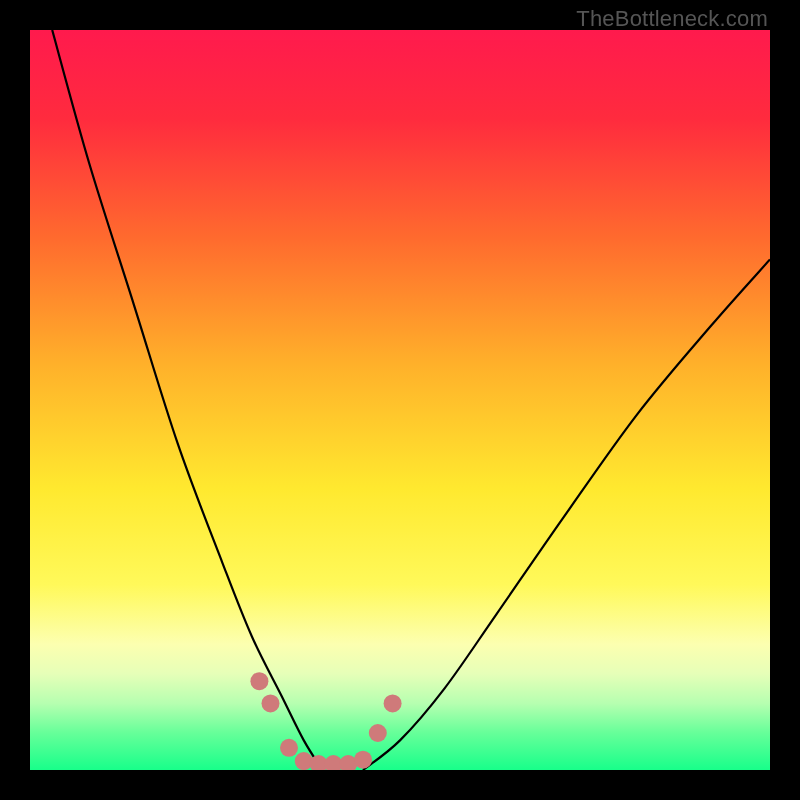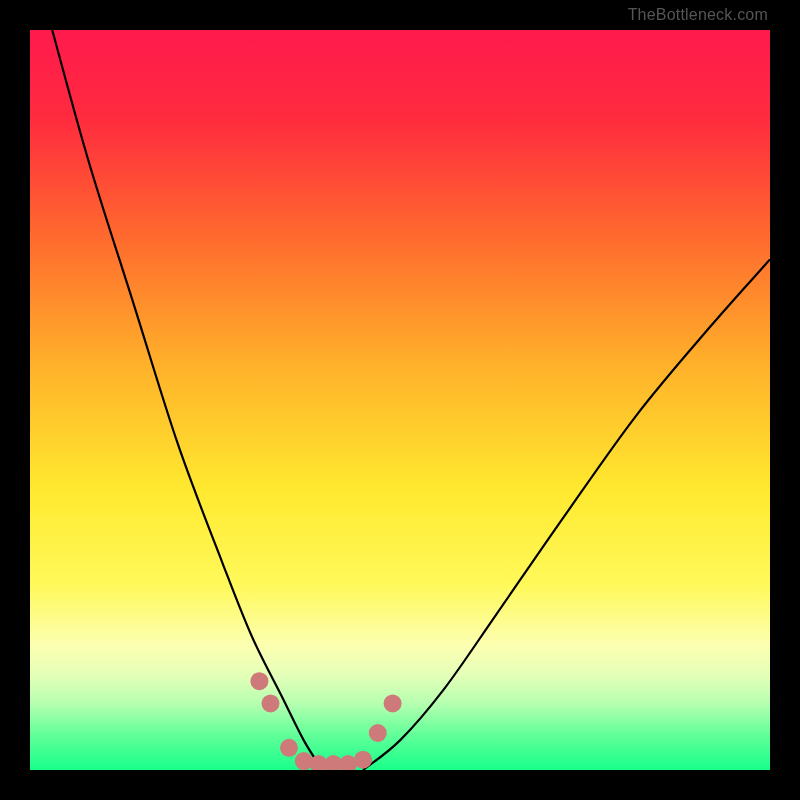--- a/index.html
+++ b/index.html
@@ -17,21 +17,21 @@
     top: 30px;
     width: 740px;
     height: 740px;
     overflow: hidden;
   }
   .watermark {
     position: absolute;
     top: 6px;
     right: 32px;
     color: #555;
-    font-size: 16px;
+    font-size: 22px;
     font-weight: 500;
     letter-spacing: 0.2px;
   }
   svg {
     position: absolute;
     left: 0;
     top: 0;
   }
 </style>
 </head>

